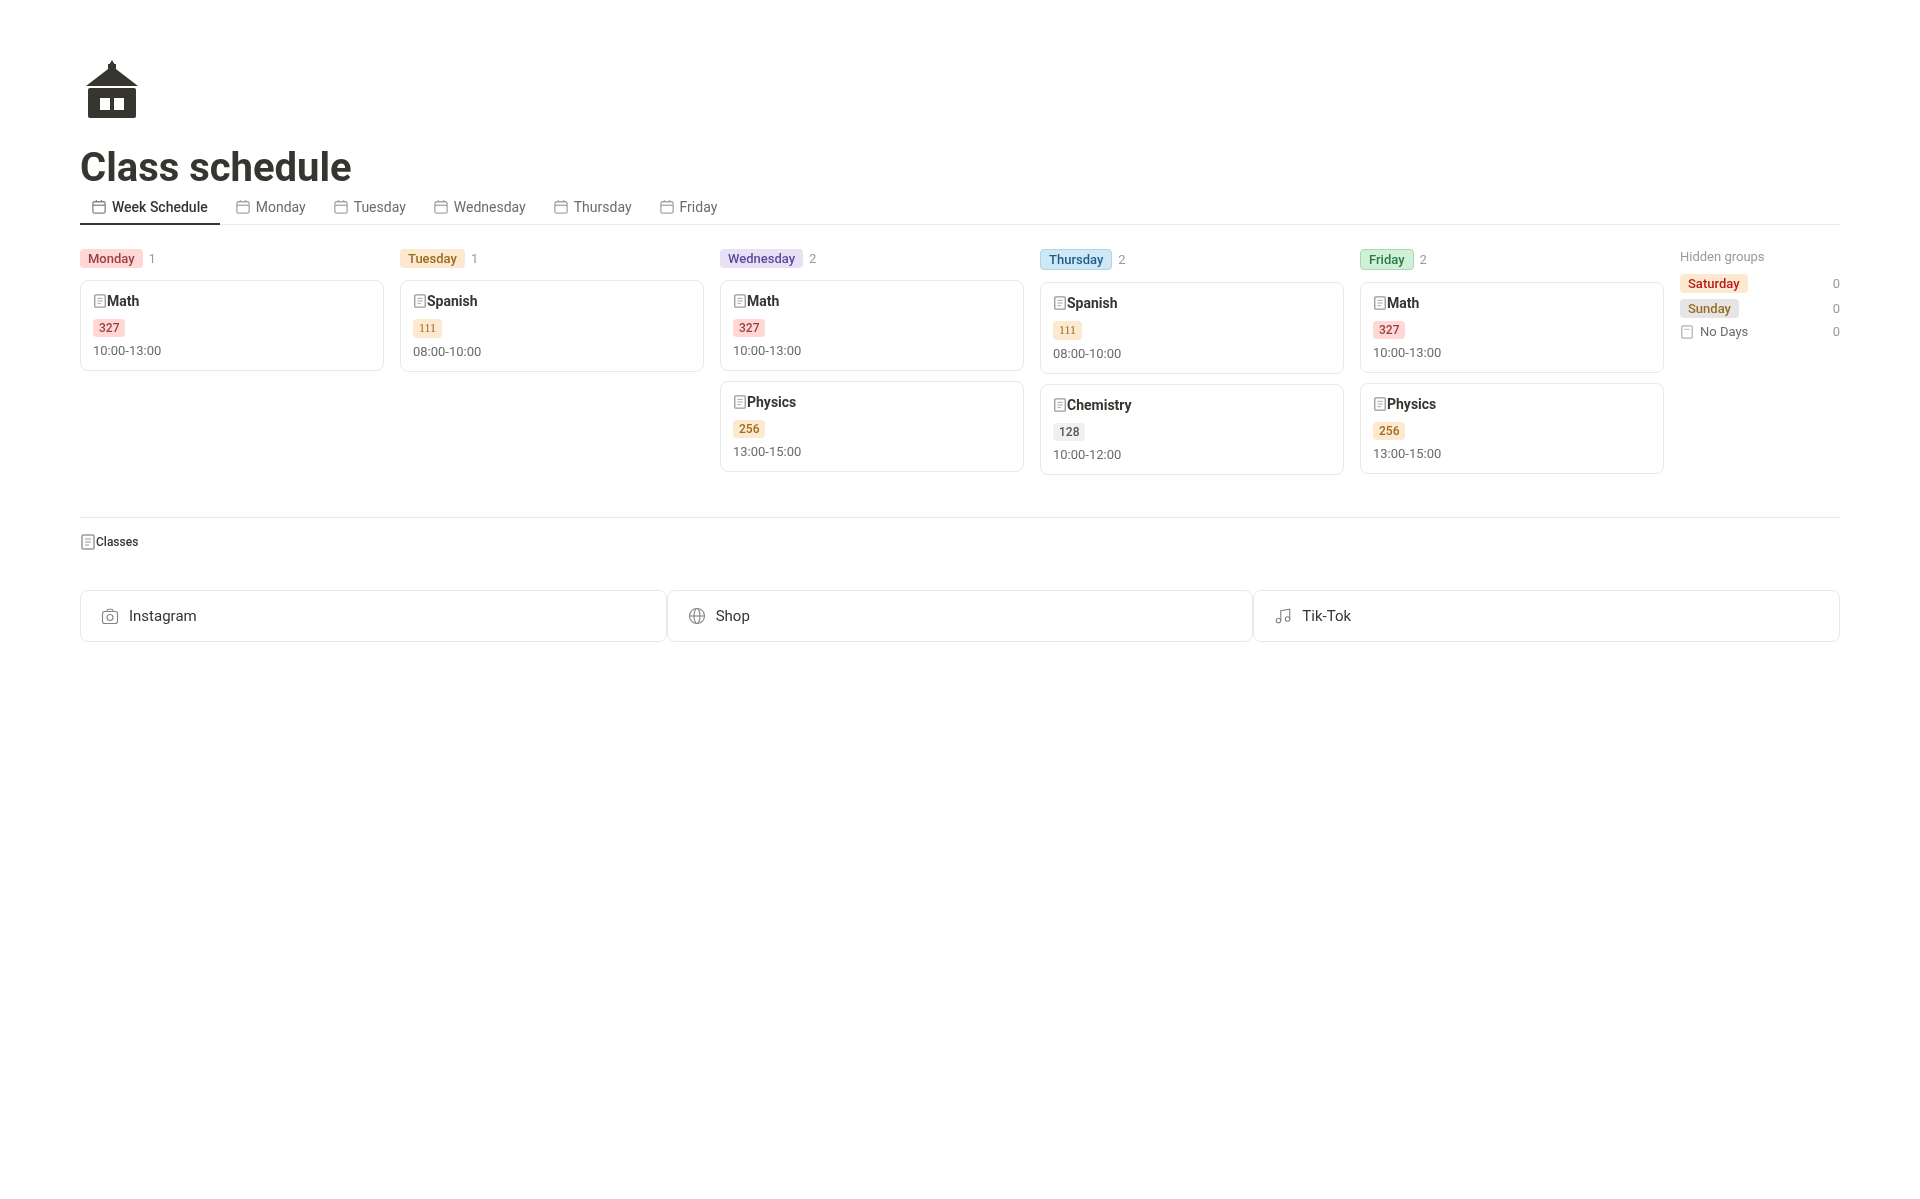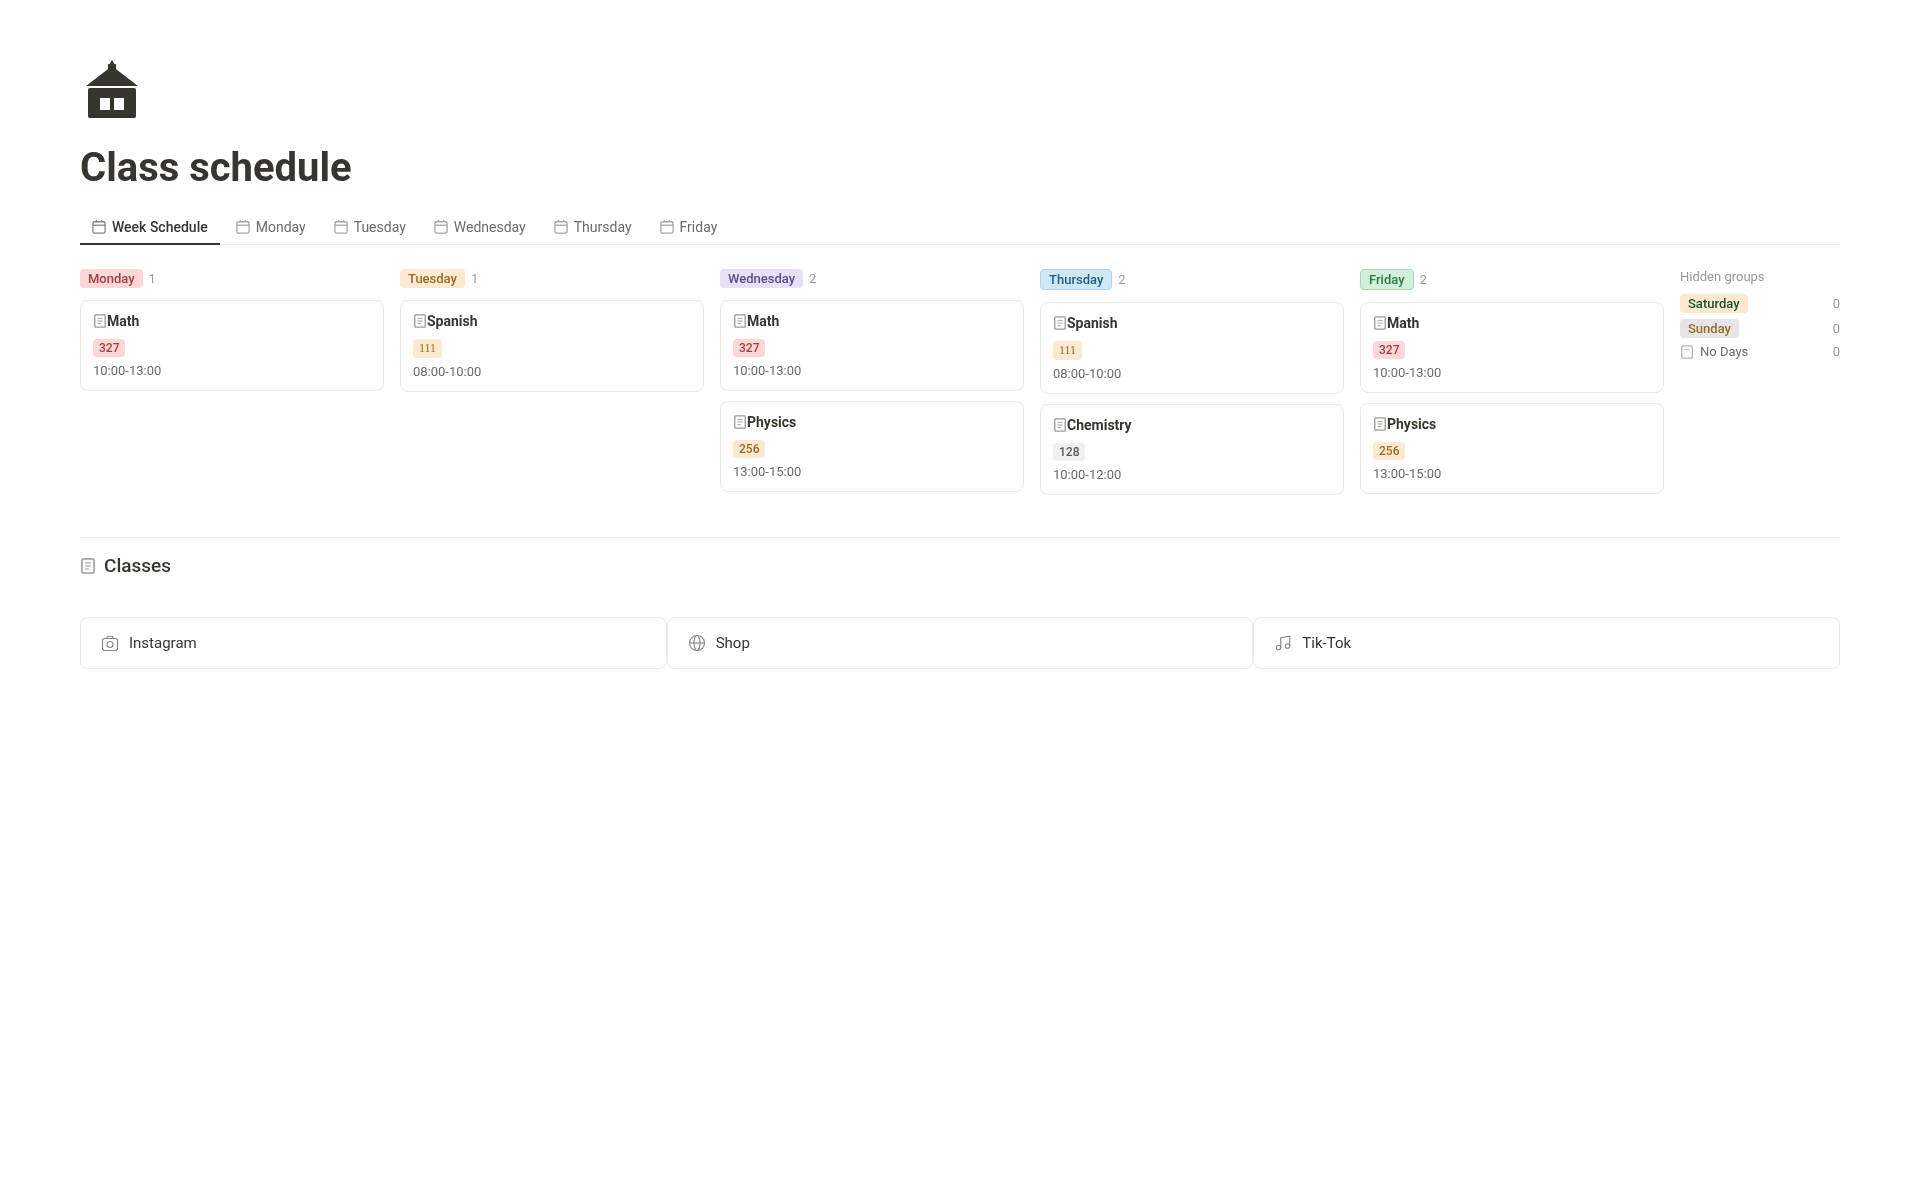--- a/index.html
+++ b/index.html
@@ -14,21 +14,20 @@
     .school-icon {
       width: 64px;
       height: 64px;
       margin-bottom: 16px;
     }
 
     .page-title {
       font-size: 40px;
       font-weight: 700;
       color: #37352f;
-      margin-bottom: 20px;
     }
 
     .tabs {
       display: flex;
       gap: 4px;
       border-bottom: 1px solid #e9e9e7;
       margin-bottom: 24px;
     }
 
     .tab {
@@ -124,21 +123,21 @@
       font-size: 13px;
       color: #6b6b6b;
     }
 
     
     .badge-monday { background: #ffd7d7; color: #9b4040; }
     .badge-tuesday { background: #fde8d0; color: #9b6b20; }
     .badge-wednesday { background: #e8e0f5; color: #5b4a9b; }
     .badge-thursday { background: #d0e8f5; color: #1a5f8a; border: 1px solid #b0d4e8; }
     .badge-friday { background: #d0f0d8; color: #2d7a45; border: 1px solid #a8d8b8; }
-    .badge-saturday { background: #fde8d0; color: #14532d; }
+    .badge-saturday { background: #fde8d0; color: #b91c1c; }
     .badge-sunday { background: #e5e5e5; color: #9b6b20; }
 
     
     .room-327 { background: #ffd7d7; color: #9b4040; }
     .room-111 { background: #fde8d0; color: #9b6b20; font-family: Liberation Serif, serif; }
     .room-256 { background: #fde8d0; color: #9b6b20; }
     .room-128 { background: #f0f0f0; color: #555; }
 
     .hidden-groups {
       min-width: 160px;
@@ -182,22 +181,21 @@
 
     .classes-section {
       margin-top: 32px;
       padding-top: 16px;
       border-top: 1px solid #e9e9e7;
     }
 
     .classes-toggle {
       display: flex;
       align-items: center;
-      gap: 8px;
-      font-size: 19px;
+      font-size: 12px;
       color: #37352f;
       cursor: pointer;
       font-weight: 500;
     }
 
     .classes-toggle svg {
       width: 16px;
       height: 16px;
       opacity: 0.5;
     }

